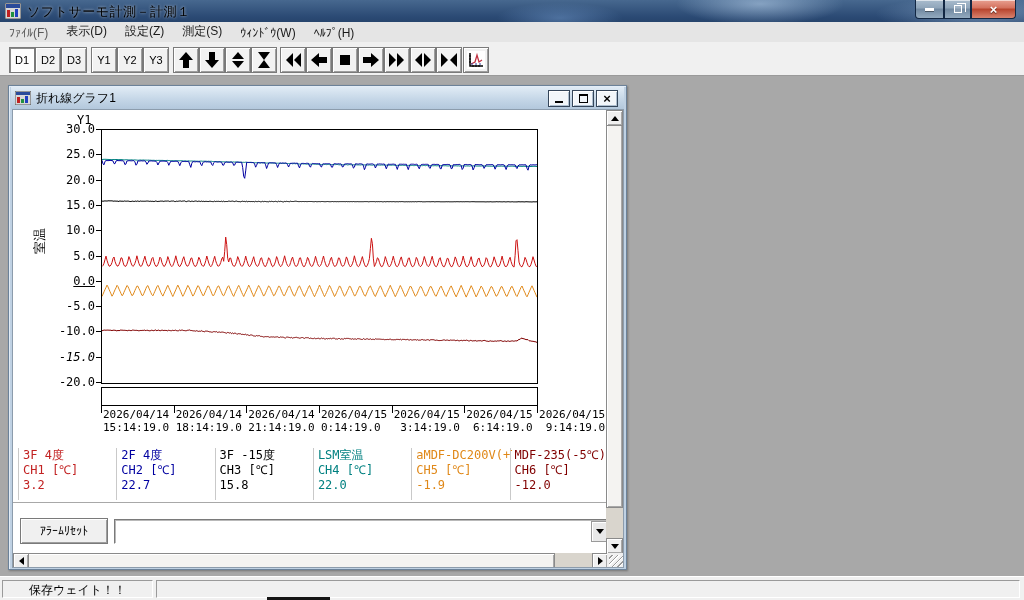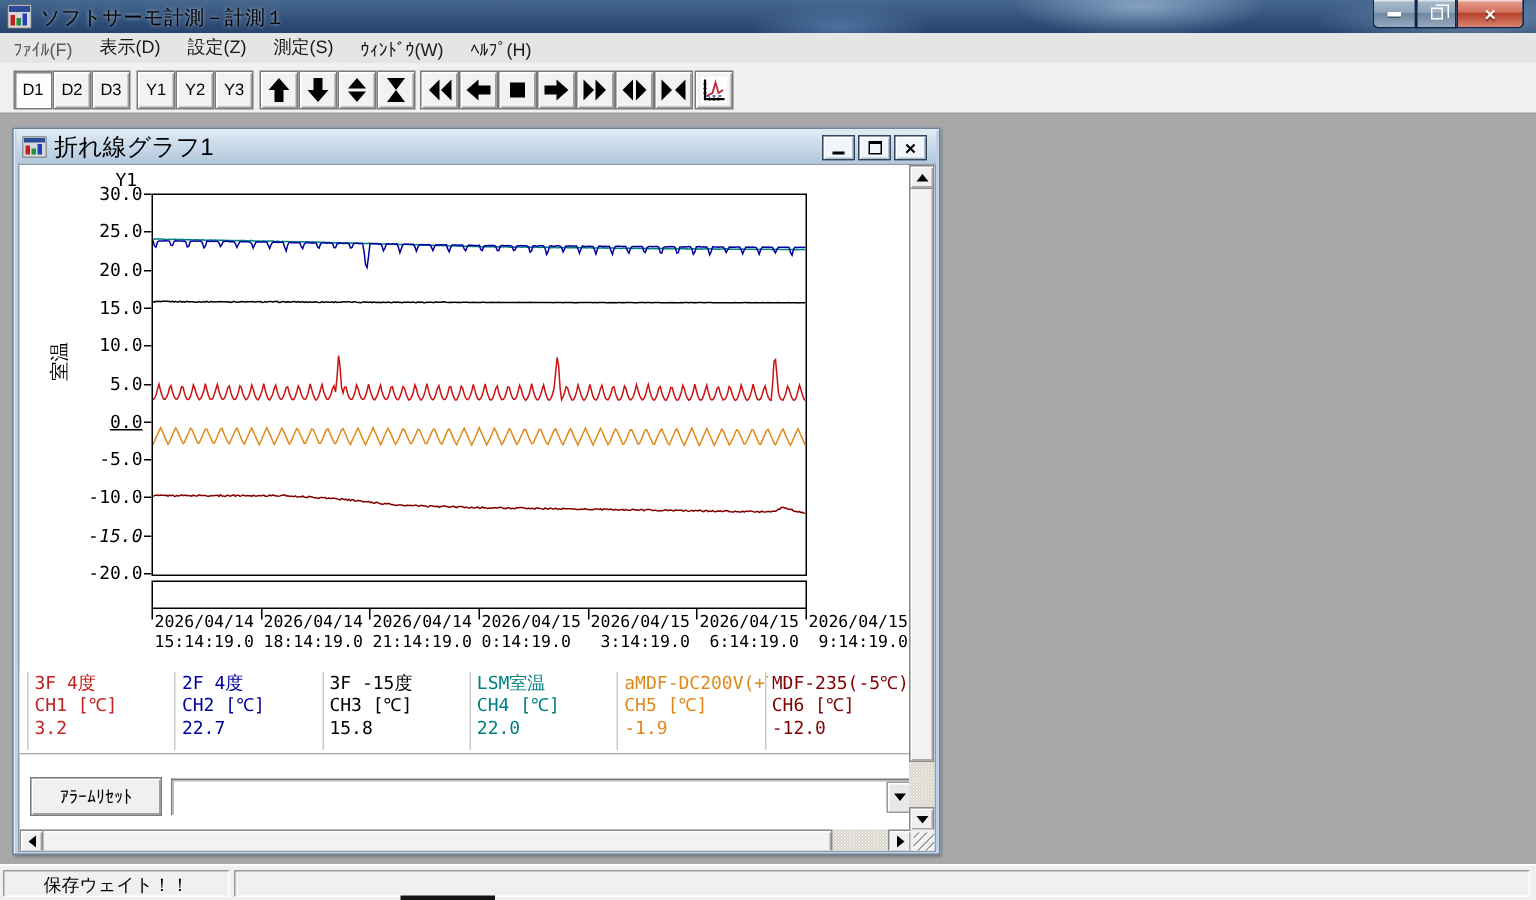--- a/index.html
+++ b/index.html
@@ -53,21 +53,21 @@
   #mdi { position:absolute; left:0; top:76px; width:1024px; height:500px; background:#a8a8a8; }
 
   
   #graphwin { position:absolute; left:8px; top:9px; width:619px; height:485px;
     background:#bfd1e3; border:1px solid #6c8299;
     box-shadow:inset 1px 1px 0 #e3edf7, 1px 1px 2px rgba(0,0,0,.3); }
   #g-titlebar { position:absolute; left:2px; top:1px; right:2px; height:22px;
     background:linear-gradient(180deg,#e0ebf5 0%, #c3d5e6 60%, #b3c8dc 100%);
     display:flex; align-items:center; }
   #g-title-icon { width:16px; height:14px; margin-left:4px; }
-  #g-title-text { font-size:16px; color:#000; margin-left:5px; }
+  #g-title-text { font-size:12px; color:#000; margin-left:5px; }
   .g-cap { position:absolute; top:3px; width:22px; height:17px; background:#f2f6fa;
     border:1px solid #35465a; box-shadow:inset 1px 1px 0 #fff, inset -1px -1px 0 #aebfd0;
     display:flex; align-items:center; justify-content:center; }
   .g-glyph-min { width:8px; height:2px; background:#000; margin-top:7px; }
   .g-glyph-max { width:9px; height:9px; border:1px solid #000; border-top-width:2px; }
   .g-glyph-cls { font-size:13px; font-weight:bold; color:#000; line-height:1; }
 
   #g-content { position:absolute; left:3px; top:23px; width:612px; height:459px;
     background:#ffffff; border:1px solid #8c9cac; overflow:hidden; }
 

